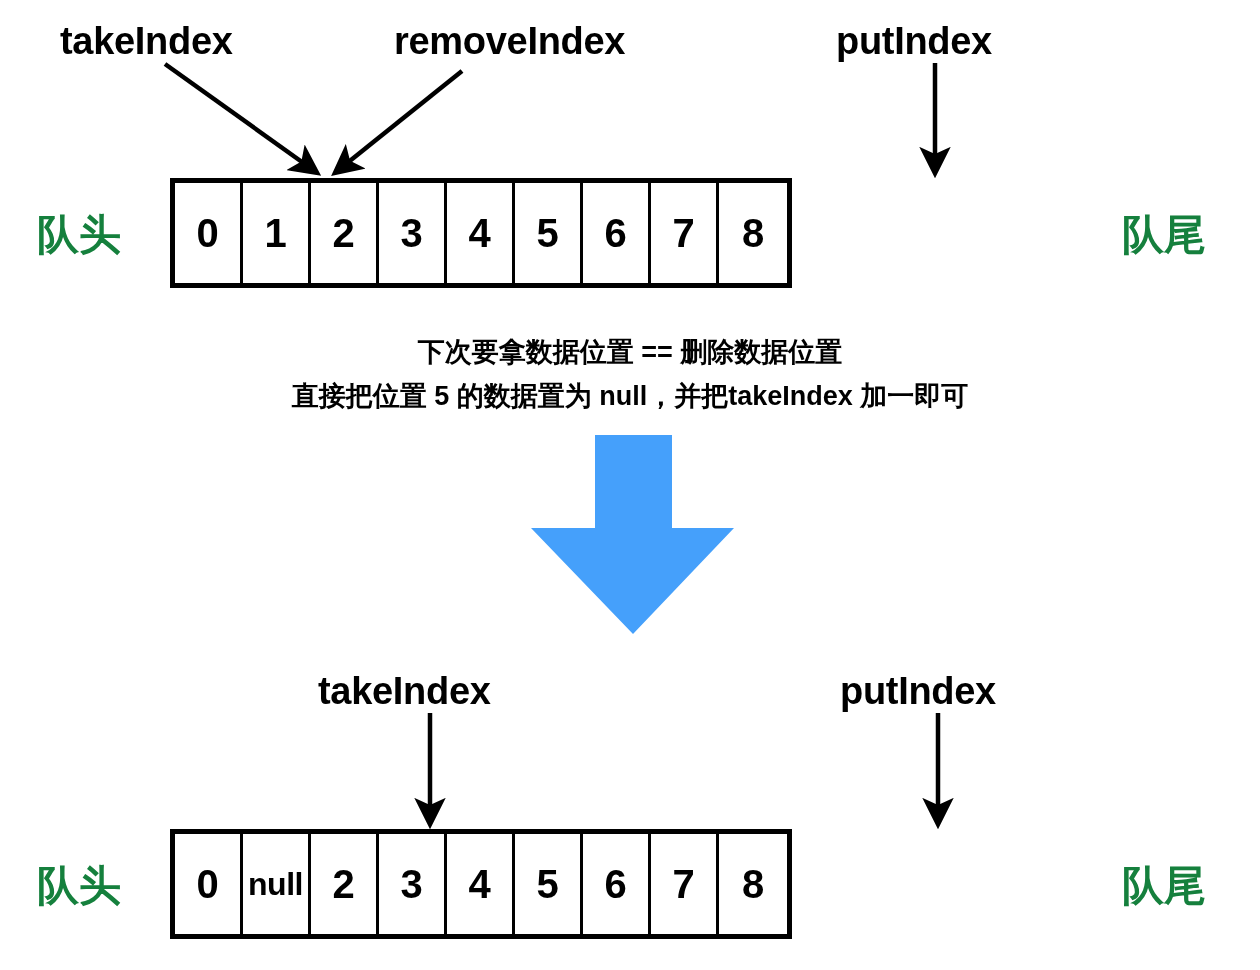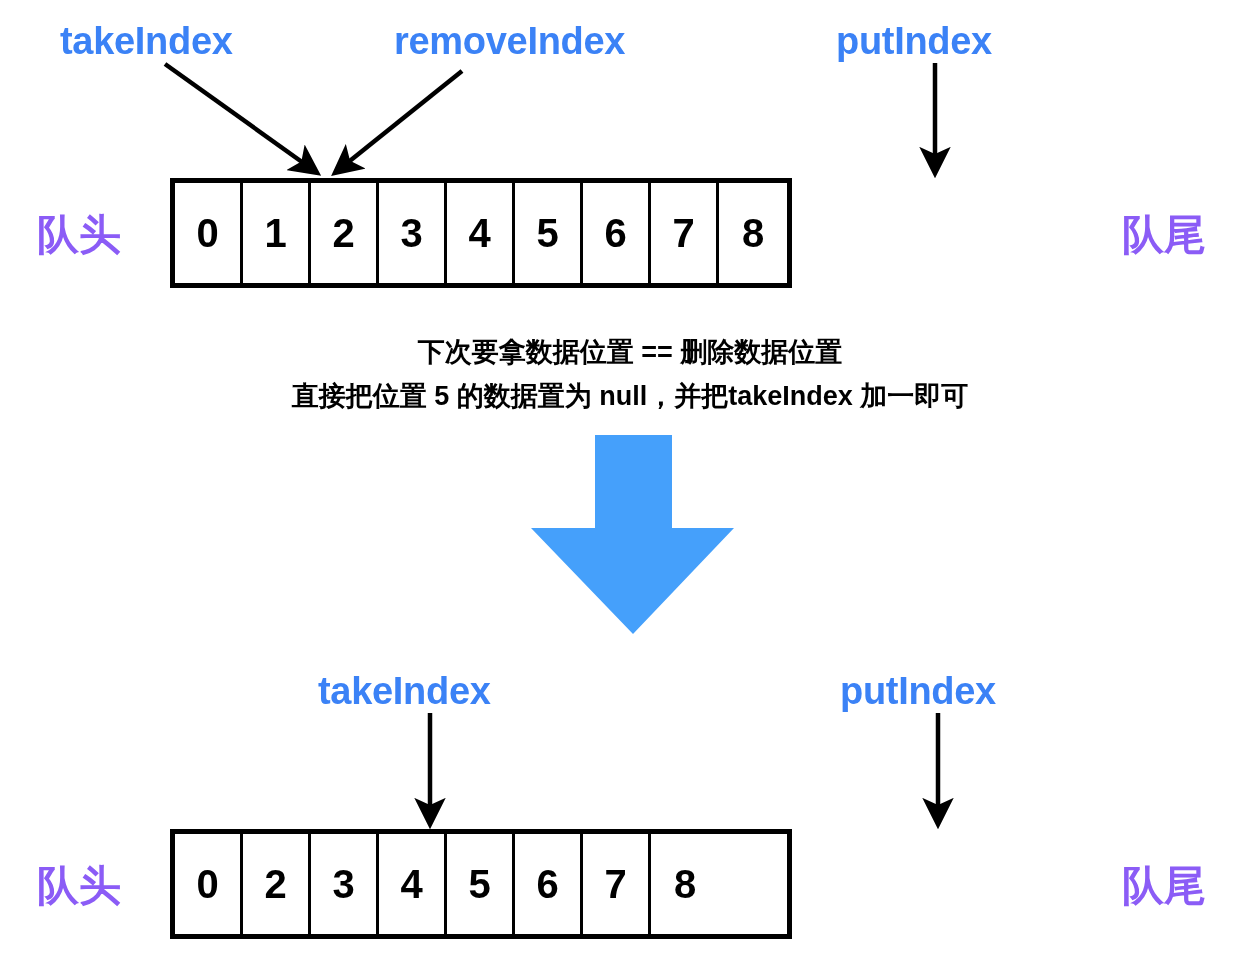--- a/index.html
+++ b/index.html
@@ -24,31 +24,31 @@
   }
 
   
   .ptr-label {
     position: absolute;
     font-weight: bold;
     font-size: 38px;
     line-height: 42px;
     white-space: nowrap;
     letter-spacing: -0.3px;
-    color: #3b82f6;
+    color: #000000;
   }
 
   
   .side-label {
     position: absolute;
     font-weight: bold;
     font-size: 42px;
     line-height: 46px;
     white-space: nowrap;
-    color: #8b5cf6;
+    color: #15803d;
   }
 
   
   .array {
     position: absolute;
     display: flex;
     border: 5px solid #000;
     box-sizing: border-box;
     background: #fff;
   }
@@ -123,20 +123,21 @@
   <div class="ptr-label" style="left:318px; top:670px;">takeIndex</div>
 
   <div class="ptr-label" style="left:840px; top:670px;">putIndex</div>
 
   <div class="side-label" style="left:37px; top:863px;">队头</div>
 
   <div class="side-label" style="left:1122px; top:863px;">队尾</div>
 
   <div class="array" id="bottom-array" style="left:170px; top:829px; width:622px; height:110px;">
       <div class="cell">0</div>
+      <div class="cell null-cell">null</div>
       <div class="cell">2</div>
       <div class="cell">3</div>
       <div class="cell">4</div>
       <div class="cell">5</div>
       <div class="cell">6</div>
       <div class="cell">7</div>
       <div class="cell">8</div>
     </div>
 
   <svg class="overlay" viewBox="0 0 1260 970" width="1260" height="970">

